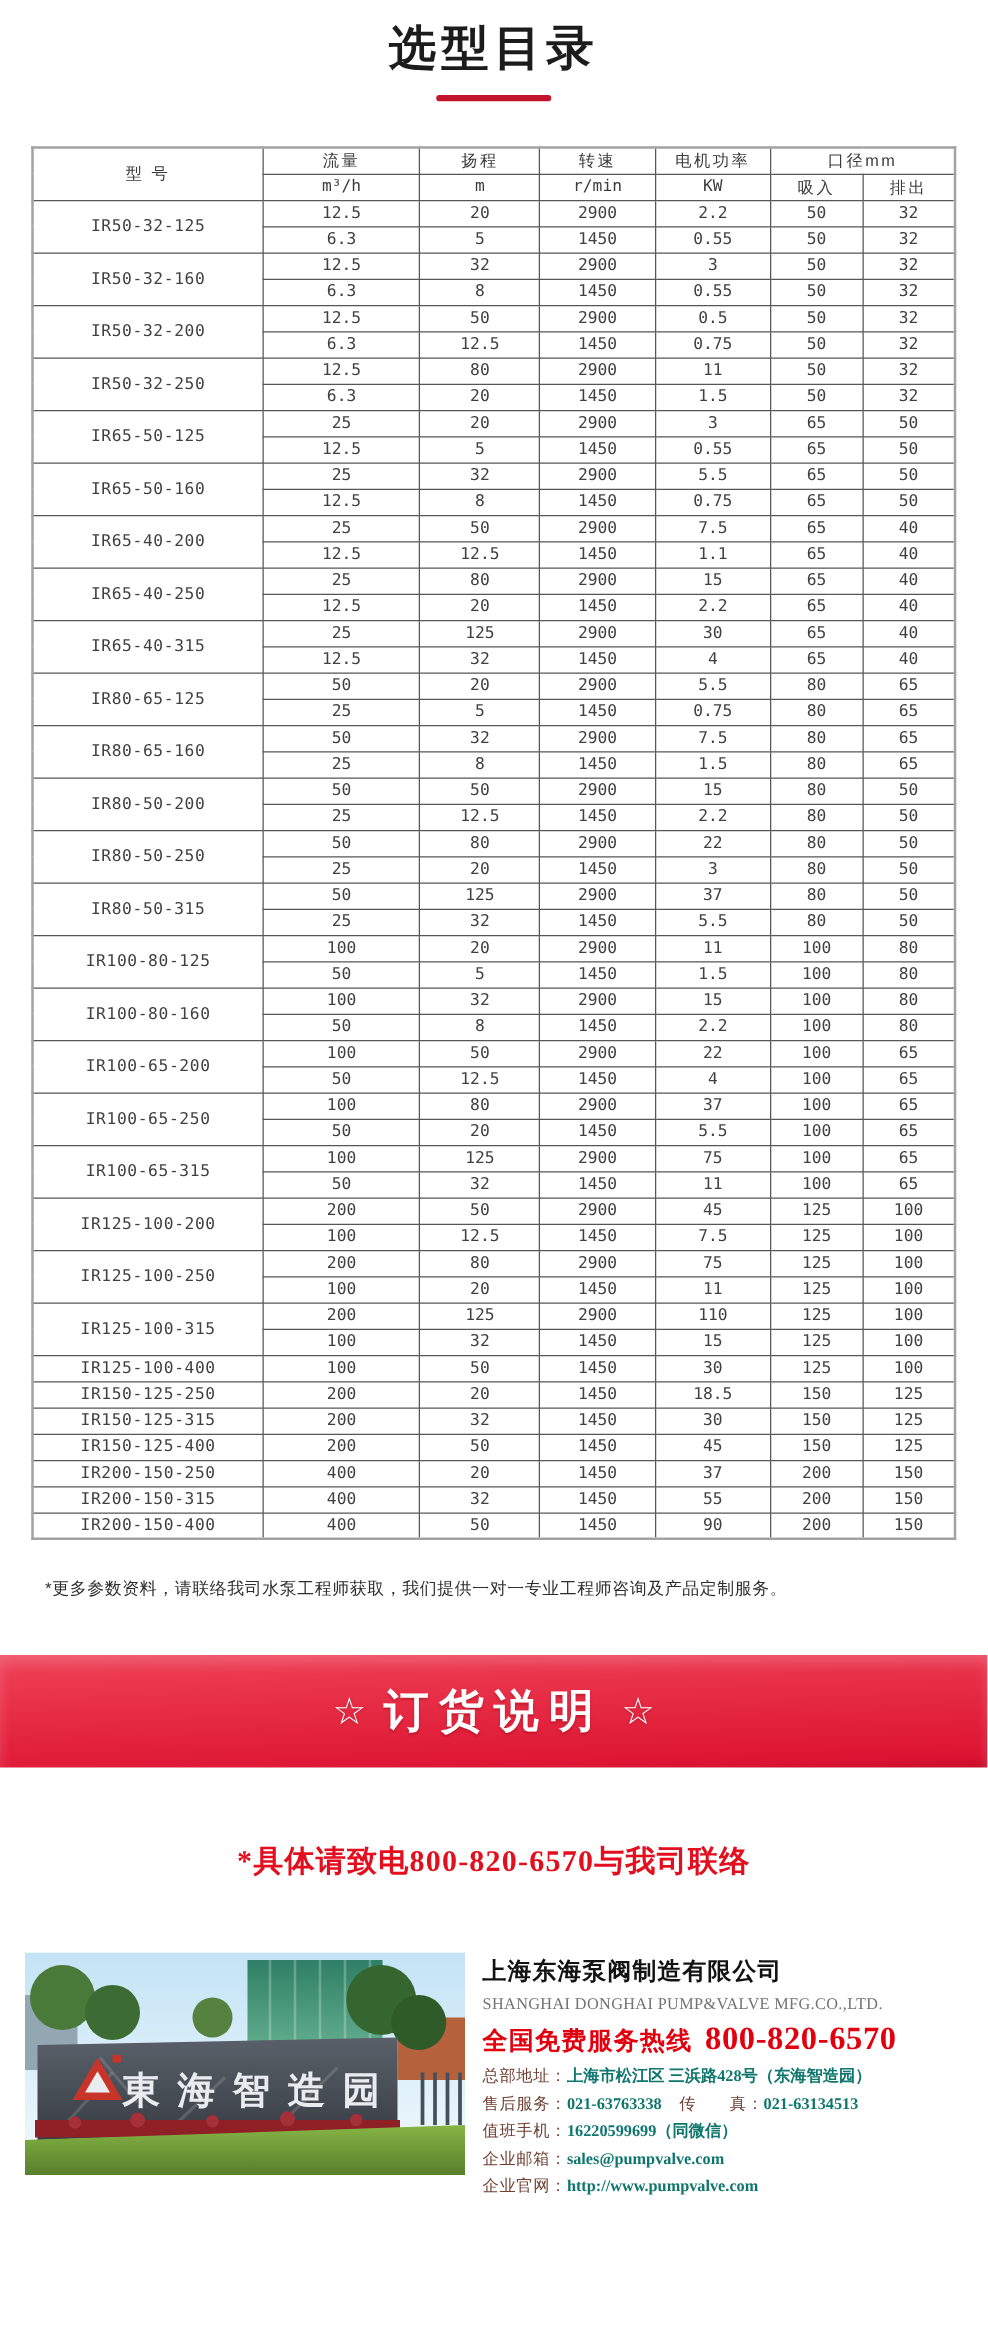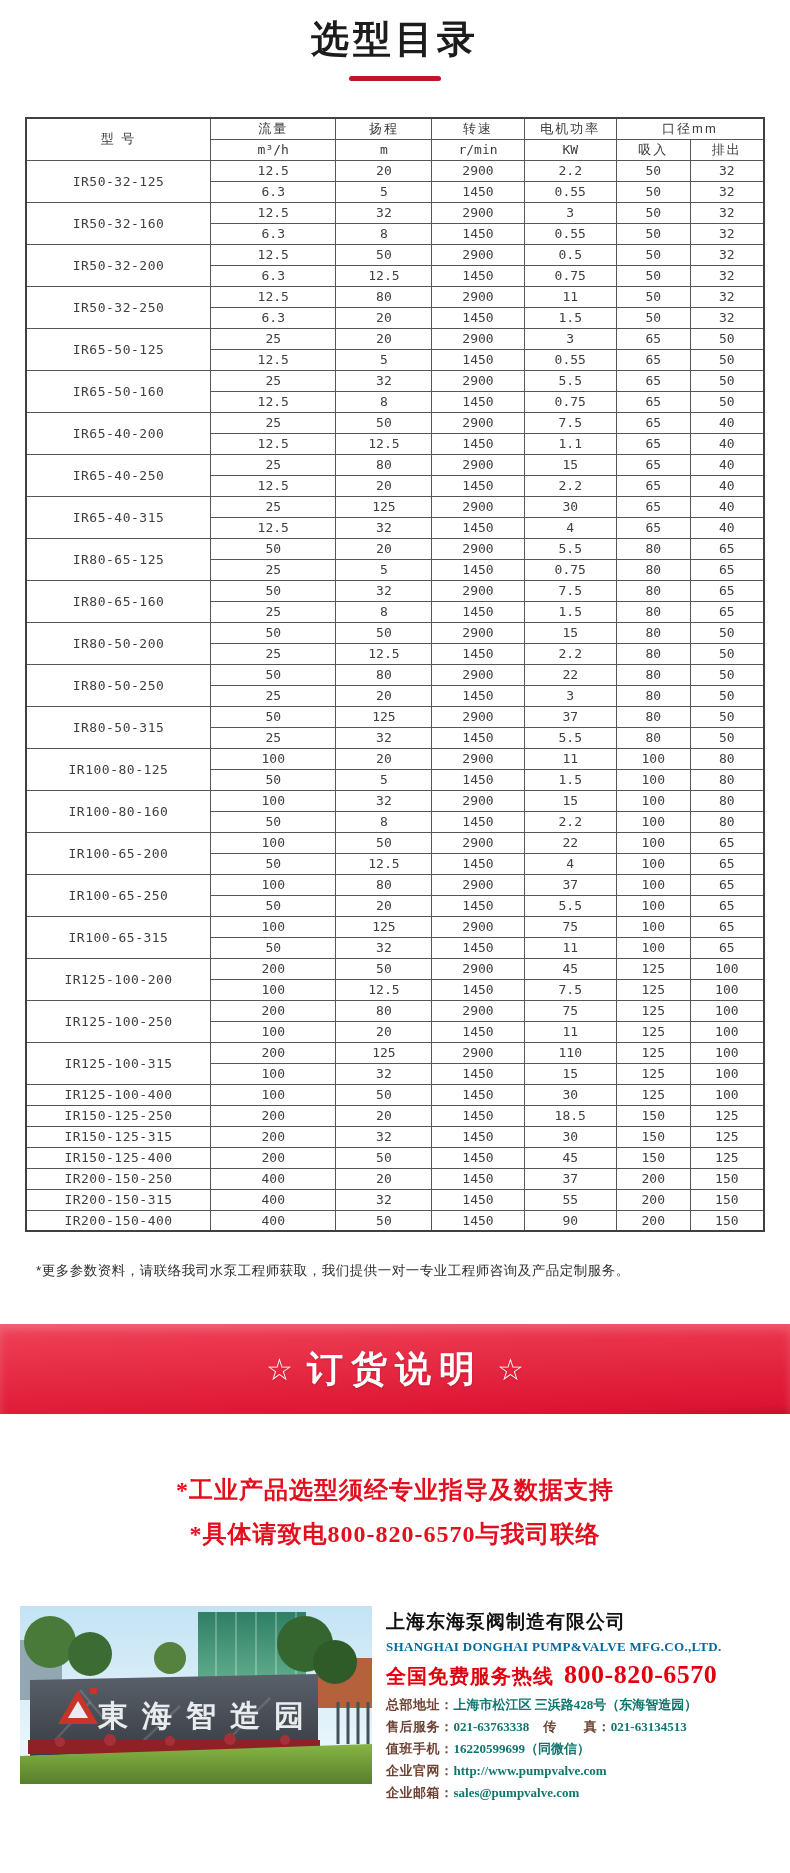--- a/index.html
+++ b/index.html
@@ -28,21 +28,21 @@
     background: #c3142b;
     border-radius: 3px;
   }
 
   
   .spec-table-wrap { width: 740px; margin: 0 auto; }
   table.spec {
     width: 100%;
     border-collapse: collapse;
     table-layout: fixed;
-    border: 2px solid #404040;
+    border: 2px solid #a3a3a3;
   }
   table.spec th, table.spec td {
     border: 1px solid #565656;
     text-align: center;
     vertical-align: middle;
     height: 21px;
     font-size: 13px;
     font-weight: 400;
     color: #404040;
     font-family: "DejaVu Sans Mono", "Liberation Sans", monospace;
@@ -120,22 +120,22 @@
   .company-name-cn {
     font-size: 19px;
     font-weight: 700;
     color: #121212;
     letter-spacing: 1px;
     line-height: 28px;
   }
   .company-name-en {
     font-family: "Liberation Serif", serif;
     font-size: 13px;
-    font-weight: 700;
-    color: #0369a1;
+    font-weight: 400;
+    color: #737373;
     letter-spacing: 0.3px;
     line-height: 18px;
     margin-top: 2px;
   }
   .hotline-row {
     margin-top: 4px;
     color: #e2000f;
     display: flex;
     align-items: baseline;
     gap: 10px;
@@ -147,21 +147,21 @@
     letter-spacing: 0.5px;
   }
   .contact-lines { margin-top: 4px; }
   .contact-line {
     font-size: 13px;
     line-height: 22px;
     white-space: nowrap;
   }
   .c-label {
     color: #6f4134;
-    font-weight: 700;
+    font-weight: 400;
     letter-spacing: 0.5px;
   }
   .c-value {
     color: #0f766e;
     font-weight: 700;
     font-family: "Liberation Serif", serif;
   }
   .c-gap { display: inline-block; width: 14px; }
 </style>
 </head>
@@ -647,21 +647,20 @@
 
 <div class="order-banner">
   <div class="banner-title">
     <span class="star">☆</span>
     <span>订货说明</span>
     <span class="star">☆</span>
   </div>
 </div>
 
 <div class="order-notes">
-  <div class="order-note">*工业产品选型须经专业指导及数据支持</div>
   <div class="order-note">*具体请致电800-820-6570与我司联络</div>
 </div>
 
 <div class="company-section">
 
   <svg class="company-photo" viewBox="0 0 352 178" xmlns="http://www.w3.org/2000/svg">
     <defs>
       <linearGradient id="sky" x1="0" y1="0" x2="0" y2="1">
         <stop offset="0" stop-color="#c3e3f5"></stop>
           <stop offset="1" stop-color="#f3fafd"></stop>
@@ -731,17 +730,17 @@
     <div class="company-name-cn">上海东海泵阀制造有限公司</div>
     <div class="company-name-en">SHANGHAI DONGHAI PUMP&amp;VALVE MFG.CO.,LTD.</div>
     <div class="hotline-row">
       <span class="hotline-label">全国免费服务热线</span>
       <span class="hotline-number">800-820-6570</span>
     </div>
     <div class="contact-lines">
         <div class="contact-line"><span class="c-label">总部地址：</span><span class="c-value">上海市松江区 三浜路428号（东海智造园）</span></div>
         <div class="contact-line"><span class="c-label">售后服务：</span><span class="c-value">021-63763338</span><span class="c-gap"></span><span class="c-label">传　　真：</span><span class="c-value">021-63134513</span></div>
         <div class="contact-line"><span class="c-label">值班手机：</span><span class="c-value">16220599699（同微信）</span></div>
+        <div class="contact-line"><span class="c-label">企业邮箱：</span><span class="c-value">sales@pumpvalve.com</span></div>
         <div class="contact-line"><span class="c-label">企业官网：</span><span class="c-value">http://www.pumpvalve.com</span></div>
-        <div class="contact-line"><span class="c-label">企业邮箱：</span><span class="c-value">sales@pumpvalve.com</span></div>
       </div>
   </div>
 </div>
 
 </body></html>

